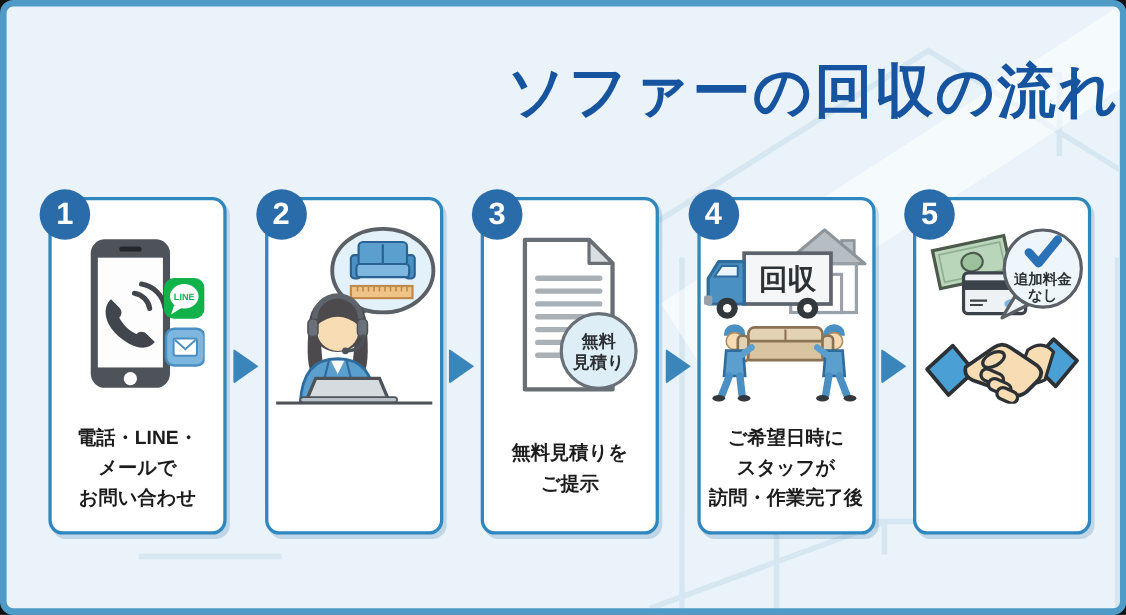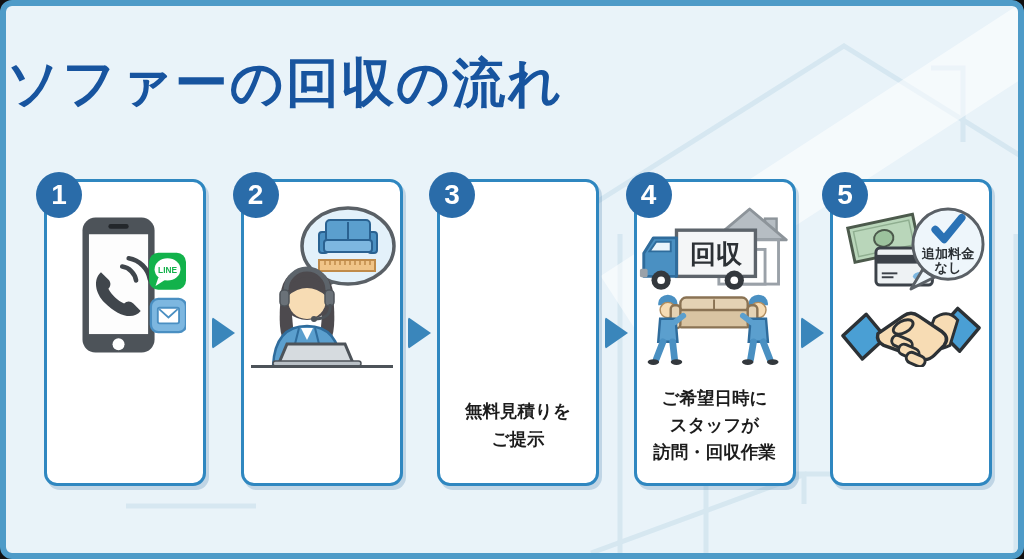--- a/index.html
+++ b/index.html
@@ -17,21 +17,21 @@
   
   .bg-decor{position:absolute;inset:0;pointer-events:none;}
   .bg-stripe{
     position:absolute;width:620px;height:64px;right:-170px;top:96px;
     background:rgba(255,255,255,0.55);
     transform:rotate(-33deg);
     pointer-events:none;
   }
   .title{
     position:absolute;left:0;right:0;top:42px;
-    text-align:left;
+    text-align:right;
     font-size:53px;font-weight:800;letter-spacing:2px;
     color:#17549f;
   }
   .steps{
     position:absolute;left:38px;top:173px;width:948px;height:307px;
     display:flex;justify-content:space-between;
   }
   .card{
     position:relative;width:162px;box-sizing:border-box;
     background:#fff;
@@ -110,20 +110,23 @@
             <polygon points="10,27 7,36 18,29" fill="#fff"></polygon>
             <text x="20" y="22" font-size="9" font-weight="bold" fill="#12b24b" text-anchor="middle">LINE</text>
           </g>
           <g transform="translate(94,90)">
             <rect x="0" y="0" width="38" height="36" rx="8" fill="#7db7e0" stroke="#4a8fc2" stroke-width="2.5"></rect>
             <rect x="7.5" y="9.5" width="23" height="17" rx="2" fill="#fff" stroke="#4a8fc2" stroke-width="2"></rect>
             <polyline points="9,11 19,20 29,11" fill="none" stroke="#4a8fc2" stroke-width="2"></polyline>
           </g>
         </svg>
       </div>
+      <div class="caption">電話・LINE・
+メールで
+お問い合わせ</div>
     </div>
 
     <div class="arrow-slot">
         <div class="arrow"></div>
       </div>
 
     <div class="card">
       <div class="badge">2</div>
       <div class="icon-area">
         <svg width="150" height="164" viewBox="0 0 150 164">
@@ -175,20 +178,40 @@
         </svg>
       </div>
     </div>
 
     <div class="arrow-slot">
         <div class="arrow"></div>
       </div>
 
     <div class="card">
       <div class="badge">3</div>
+      <div class="icon-area">
+        <svg width="136" height="148" viewBox="0 0 140 152">
+          <path d="M28 6 H88 L110 28 V146 H28 Z" fill="#fff" stroke="#696f75" stroke-width="4" stroke-linejoin="round"></path>
+          <polygon points="88,6 88,28 110,28" fill="#d9dee2" stroke="#696f75" stroke-width="3" stroke-linejoin="round"></polygon>
+          <g stroke="#a9b0b6" stroke-width="5" stroke-linecap="round">
+            <line x1="40" y1="42" x2="98" y2="42"></line>
+            <line x1="40" y1="54" x2="98" y2="54"></line>
+            <line x1="40" y1="66" x2="98" y2="66"></line>
+            <line x1="40" y1="78" x2="82" y2="78"></line>
+            <line x1="40" y1="90" x2="78" y2="90"></line>
+            <line x1="40" y1="102" x2="74" y2="102"></line>
+            <line x1="40" y1="114" x2="64" y2="114"></line>
+          </g>
+          <g>
+            <circle cx="97" cy="110" r="35" fill="#ddeef7" stroke="#6a7077" stroke-width="3"></circle>
+            <text x="97" y="106" font-size="16" font-weight="bold" fill="#2c3135" text-anchor="middle">無料</text>
+            <text x="97" y="126" font-size="16" font-weight="bold" fill="#2c3135" text-anchor="middle">見積り</text>
+          </g>
+        </svg>
+      </div>
       <div class="caption">無料見積りを
 ご提示</div>
     </div>
 
     <div class="arrow-slot">
         <div class="arrow"></div>
       </div>
 
     <div class="card">
       <div class="badge">4</div>
@@ -232,21 +255,21 @@
             <line x1="118" y1="28" x2="109" y2="21" stroke="#5b9fce" stroke-width="6" stroke-linecap="round"></line>
             <line x1="120" y1="48" x2="117" y2="66" stroke="#4a90c2" stroke-width="7" stroke-linecap="round"></line>
             <line x1="130" y1="48" x2="137" y2="66" stroke="#4a90c2" stroke-width="7" stroke-linecap="round"></line>
             <ellipse cx="114" cy="69" rx="6" ry="3" fill="#33383d"></ellipse>
             <ellipse cx="140" cy="69" rx="6" ry="3" fill="#33383d"></ellipse>
           </g>
         </svg>
       </div>
       <div class="caption">ご希望日時に
 スタッフが
-訪問・回収作業</div>
+訪問・作業完了後</div>
     </div>
 
     <div class="arrow-slot">
         <div class="arrow"></div>
       </div>
 
     <div class="card">
       <div class="badge">5</div>
       <div class="icon-area">
         <svg width="148" height="162" viewBox="0 0 152 166">

